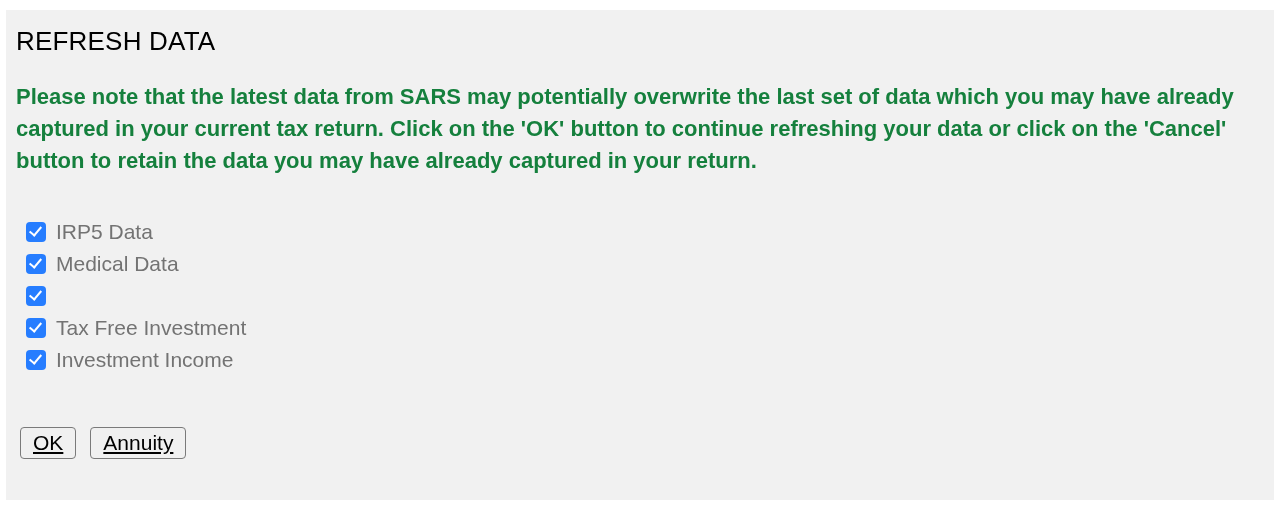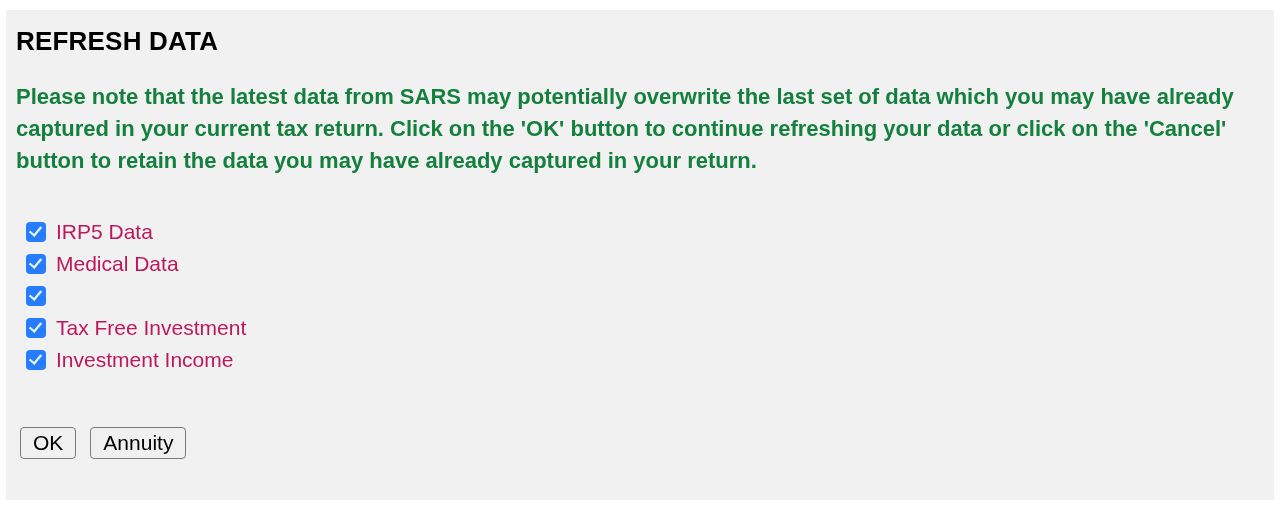--- a/index.html
+++ b/index.html
@@ -11,21 +11,21 @@
       font-family: Arial, Helvetica, sans-serif;
       background: #ffffff;
     }
     .panel {
       background: #f1f1f1;
       margin: 10px 6px 0 6px;
       padding: 10px 10px 20px 10px;
       min-height: 490px;
     }
     .title {
-      font-weight: 700;
+      font-weight: 400;
       font-size: 26px;
       color: #000;
       margin: 6px 0 24px 0;
       letter-spacing: 0.2px;
     }
     .warning {
       color: #15803d;
       font-weight: 700;
       font-size: 22px;
       line-height: 1.45;
@@ -59,36 +59,37 @@
       left: 6px;
       top: 2px;
       width: 5px;
       height: 10px;
       border: solid #fff;
       border-width: 0 2.5px 2.5px 0;
       transform: rotate(40deg);
     }
     .check-label {
       font-size: 21px;
-      color: #be185d;
+      color: #737373;
     }
     .btn-row {
       margin-left: 4px;
       display: flex;
       gap: 14px;
     }
     button {
       font-size: 21px;
       font-family: inherit;
       background: #f0f0f0;
       border: 1px solid #7a7a7a;
       border-radius: 4px;
       padding: 3px 12px;
       cursor: pointer;
       color: #000;
+      text-decoration: underline;
     }
   </style>
 </head>
 <body>
 
 <div class="panel">
 
   <div class="title">REFRESH DATA</div>
 
   <div class="warning">Please note that the latest data from SARS may potentially overwrite the last set of data which you may have already captured in your current tax return. Click on the 'OK' button to continue refreshing your data or click on the 'Cancel' button to retain the data you may have already captured in your return.</div>

